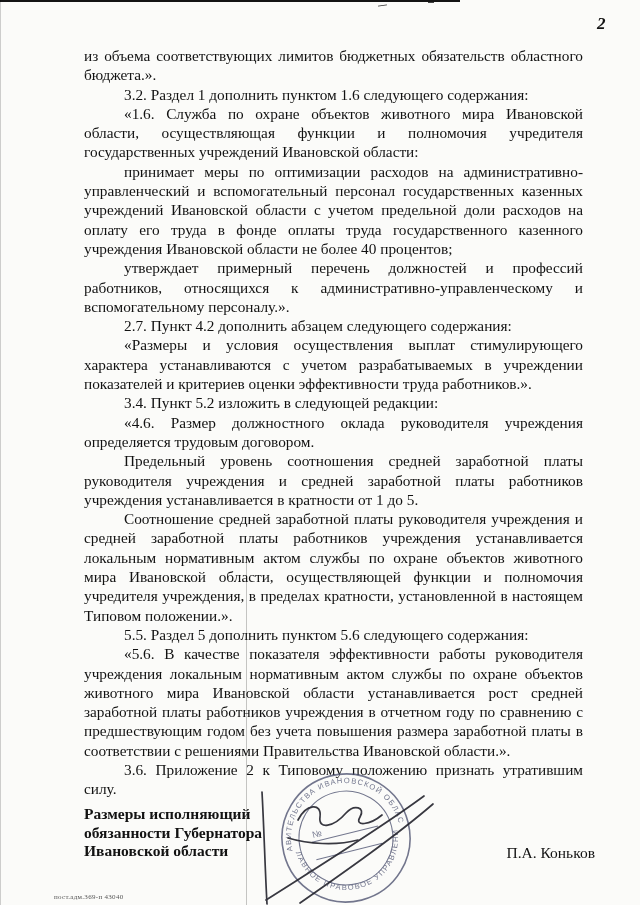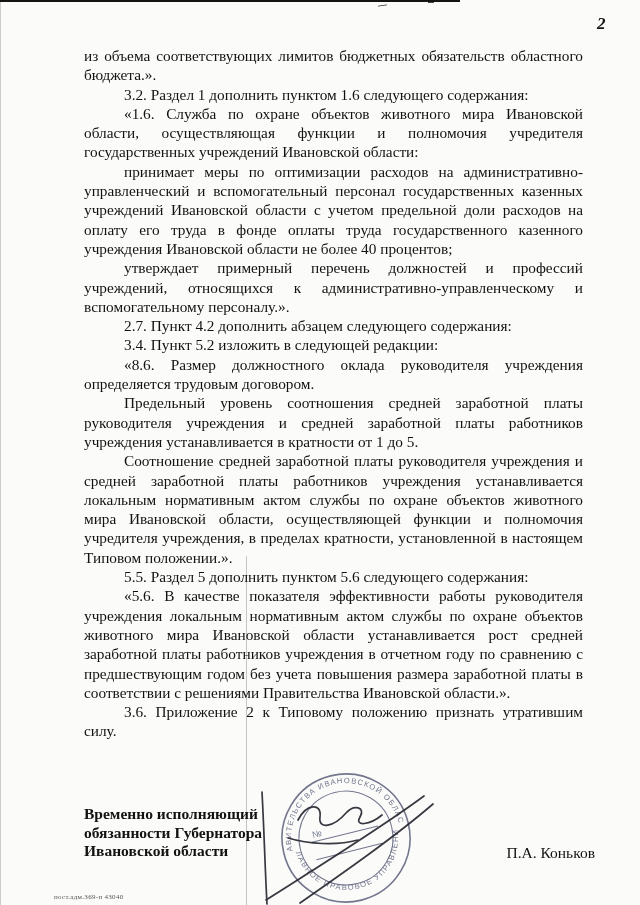--- a/index.html
+++ b/index.html
@@ -65,32 +65,33 @@
   <div class="scan-mark-b"></div>
   <div class="fold-line"></div>
 
   <div class="page-number">2</div>
 
   <div class="doc-text">
       <p class="">из объема соответствующих лимитов бюджетных обязательств областного бюджета.».</p>
       <p class="indent">3.2. Раздел 1 дополнить пунктом 1.6 следующего содержания:</p>
       <p class="indent">«1.6. Служба по охране объектов животного мира Ивановской области, осуществляющая функции и полномочия учредителя государственных учреждений Ивановской области:</p>
       <p class="indent">принимает меры по оптимизации расходов на административно-управленческий и вспомогательный персонал государственных казенных учреждений Ивановской области с учетом предельной доли расходов на оплату его труда в фонде оплаты труда государственного казенного учреждения Ивановской области не более 40 процентов;</p>
-      <p class="indent">утверждает примерный перечень должностей и профессий учреждений, относящихся к административно-управленческому и вспомогательному персоналу.».</p>
+      <p class="indent">утверждает примерный перечень должностей и профессий работников, относящихся к административно-управленческому и вспомогательному персоналу.».</p>
       <p class="indent">2.7. Пункт 4.2 дополнить абзацем следующего содержания:</p>
+      <p class="indent">«Размеры и условия осуществления выплат стимулирующего характера устанавливаются с учетом разрабатываемых в учреждении показателей и критериев оценки эффективности труда работников.».</p>
       <p class="indent">3.4. Пункт 5.2 изложить в следующей редакции:</p>
-      <p class="indent">«8.6. Размер должностного оклада руководителя учреждения определяется трудовым договором.</p>
+      <p class="indent">«4.6. Размер должностного оклада руководителя учреждения определяется трудовым договором.</p>
       <p class="indent">Предельный уровень соотношения средней заработной платы руководителя учреждения и средней заработной платы работников учреждения устанавливается в кратности от 1 до 5.</p>
       <p class="indent">Соотношение средней заработной платы руководителя учреждения и средней заработной платы работников учреждения устанавливается локальным нормативным актом службы по охране объектов животного мира Ивановской области, осуществляющей функции и полномочия учредителя учреждения, в пределах кратности, установленной в настоящем Типовом положении.».</p>
       <p class="indent">5.5. Раздел 5 дополнить пунктом 5.6 следующего содержания:</p>
       <p class="indent">«5.6. В качестве показателя эффективности работы руководителя учреждения локальным нормативным актом службы по охране объектов животного мира Ивановской области устанавливается рост средней заработной платы работников учреждения в отчетном году по сравнению с предшествующим годом без учета повышения размера заработной платы в соответствии с решениями Правительства Ивановской области.».</p>
       <p class="indent">3.6. Приложение 2 к Типовому положению признать утратившим силу.</p>
     </div>
 
-  <div class="sig-block-left">Временно исполняющий
+  <div class="sig-block-left">Размеры исполняющий
 обязанности Губернатора
 Ивановской области</div>
   <div class="sig-name">П.А. Коньков</div>
 
   <div class="stamp-wrap">
     <svg width="140" height="140" viewBox="0 0 140 140">
       <circle cx="70" cy="70" r="64" fill="none" stroke="#4d5270" stroke-width="1.6"></circle>
       <circle cx="70" cy="70" r="47" fill="none" stroke="#4d5270" stroke-width="1"></circle>
       <defs>
         <path id="arcTop" d="M 15,70 A 55,55 0 0 1 125,70"></path>

